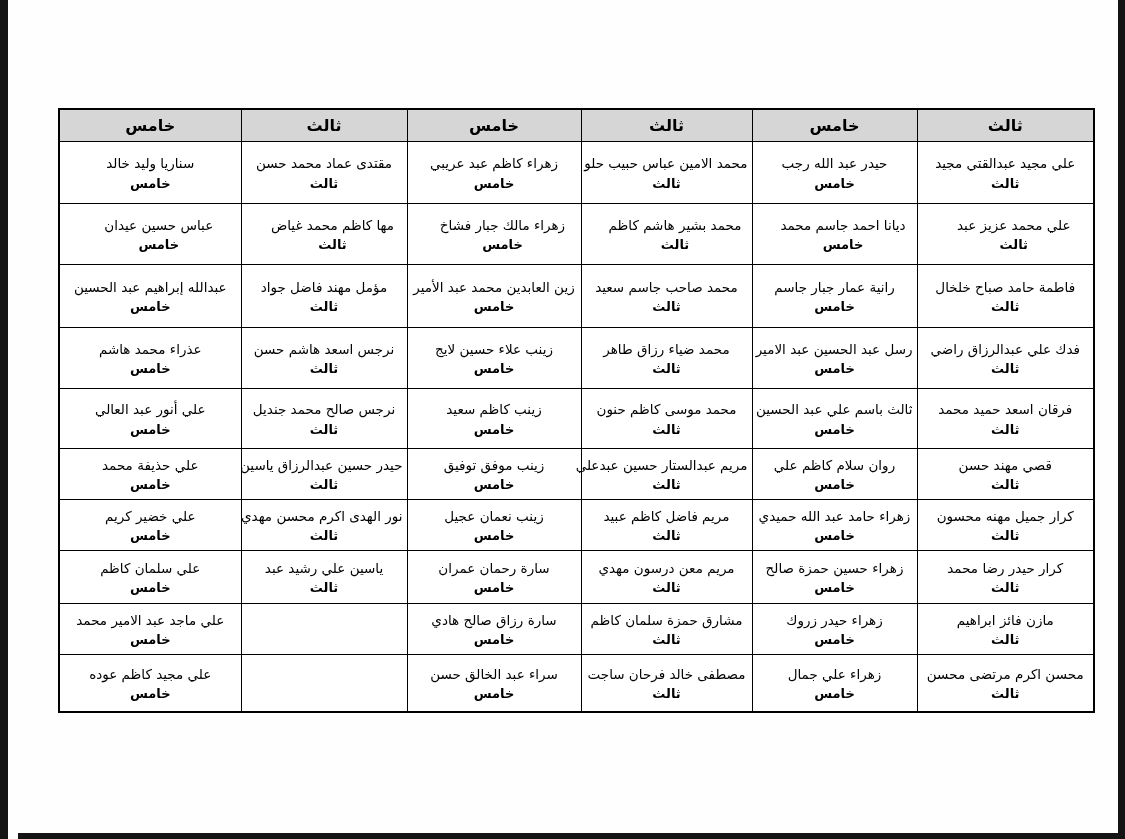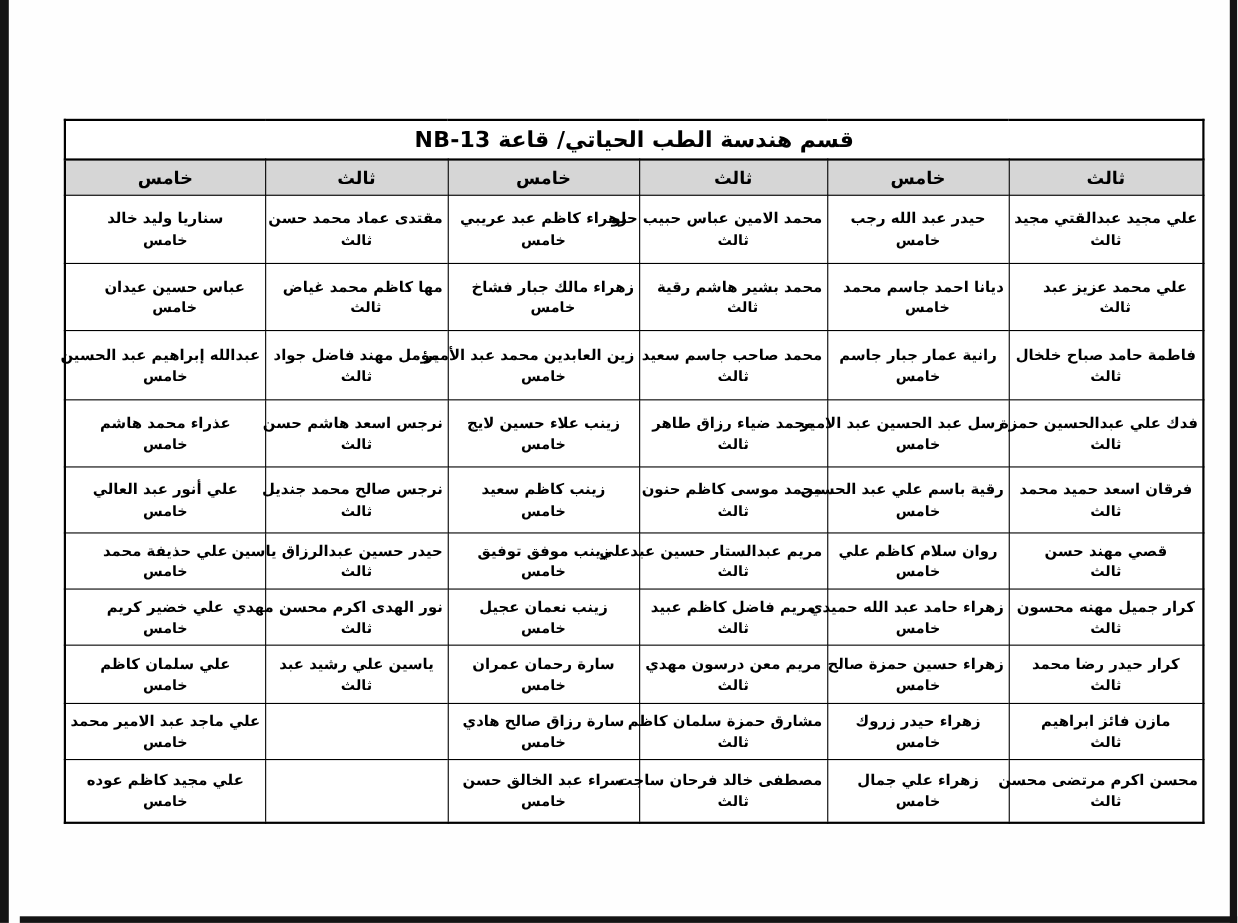--- a/index.html
+++ b/index.html
@@ -72,21 +72,21 @@
   tbody tr:nth-child(4)  td { height: 56px; }
   tbody tr:nth-child(5)  td { height: 55px; }
   tbody tr:nth-child(6)  td { height: 46px; }
   tbody tr:nth-child(7)  td { height: 46px; }
   tbody tr:nth-child(8)  td { height: 48px; margin-top: 48px; }
   tbody tr:nth-child(9)  td { height: 46px; }
   tbody tr:nth-child(10) td { height: 52px; }
 
   .name {
     font-size: 13.5px;
-    font-weight: bold;
+    font-weight: normal;
     line-height: 1.35;
     white-space: nowrap;
   }
   .level {
     font-size: 13px;
     font-weight: bold;
     margin-top: 3px;
   }
 </style>
 </head>
@@ -100,23 +100,20 @@
   <table class="schedule" dir="rtl">
     <colgroup>
       <col class="cA">
         <col class="cB">
         <col class="cC">
       <col class="cD">
         <col class="cE">
         <col class="cF">
     </colgroup>
     <thead>
-      <tr class="title-row">
-        <th colspan="6">قسم هندسة الطب الحياتي/ قاعة NB-13</th>
-      </tr>
       <tr class="header-row">
           <th>ثالث</th>
           <th>خامس</th>
           <th>ثالث</th>
           <th>خامس</th>
           <th>ثالث</th>
           <th>خامس</th>
         </tr>
     </thead>
     <tbody>
@@ -149,21 +146,21 @@
         <tr>
           <td>
             <div class="name">علي محمد عزيز عبد</div>
             <div class="level">ثالث</div>
           </td>
           <td>
             <div class="name">ديانا احمد جاسم محمد</div>
             <div class="level">خامس</div>
           </td>
           <td>
-            <div class="name">محمد بشير هاشم رقية</div>
+            <div class="name">محمد بشير هاشم كاظم</div>
             <div class="level">ثالث</div>
           </td>
           <td>
             <div class="name">زهراء مالك جبار فشاخ</div>
             <div class="level">خامس</div>
           </td>
           <td>
             <div class="name">مها كاظم محمد غياض</div>
             <div class="level">ثالث</div>
           </td>
@@ -193,21 +190,21 @@
             <div class="name">مؤمل مهند فاضل جواد</div>
             <div class="level">ثالث</div>
           </td>
           <td>
             <div class="name">عبدالله إبراهيم عبد الحسين</div>
             <div class="level">خامس</div>
           </td>
         </tr>
         <tr>
           <td>
-            <div class="name">فدك علي عبدالحسين حمزة</div>
+            <div class="name">فدك علي عبدالرزاق راضي</div>
             <div class="level">ثالث</div>
           </td>
           <td>
             <div class="name">رسل عبد الحسين عبد الامير</div>
             <div class="level">خامس</div>
           </td>
           <td>
             <div class="name">محمد ضياء رزاق طاهر</div>
             <div class="level">ثالث</div>
           </td>
@@ -223,21 +220,21 @@
             <div class="name">عذراء محمد هاشم</div>
             <div class="level">خامس</div>
           </td>
         </tr>
         <tr>
           <td>
             <div class="name">فرقان اسعد حميد محمد</div>
             <div class="level">ثالث</div>
           </td>
           <td>
-            <div class="name">رقية باسم علي عبد الحسين</div>
+            <div class="name">ثالث باسم علي عبد الحسين</div>
             <div class="level">خامس</div>
           </td>
           <td>
             <div class="name">محمد موسى كاظم حنون</div>
             <div class="level">ثالث</div>
           </td>
           <td>
             <div class="name">زينب كاظم سعيد</div>
             <div class="level">خامس</div>
           </td>

